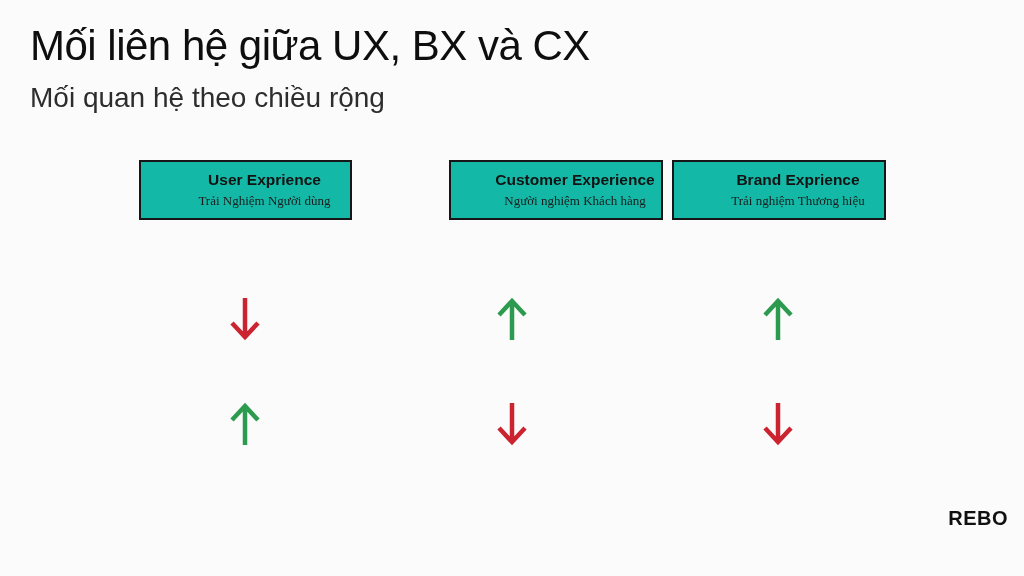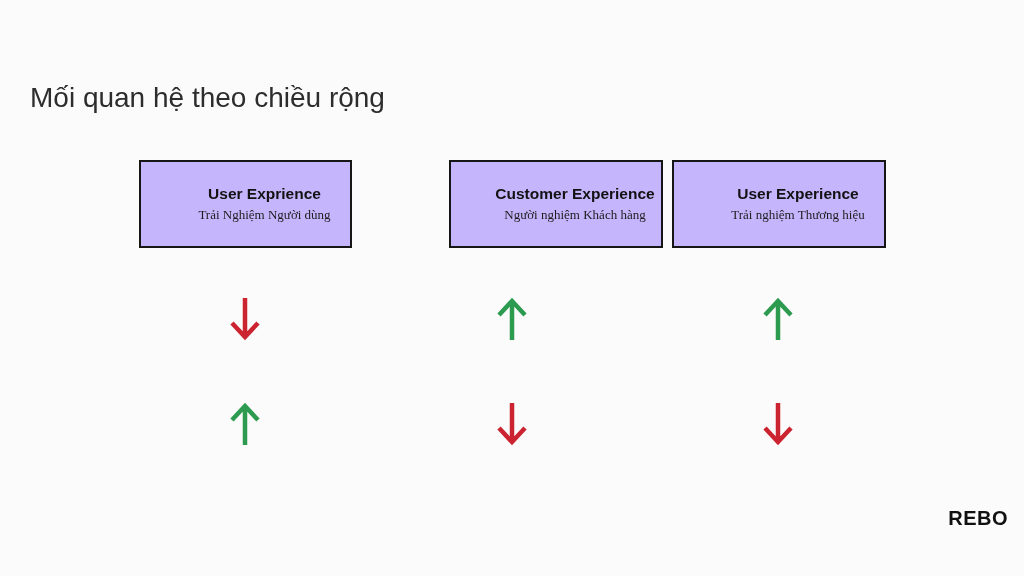--- a/index.html
+++ b/index.html
@@ -27,24 +27,24 @@
     top: 82px;
     font-size: 28px;
     font-weight: 400;
     color: #2d2d2d;
     white-space: nowrap;
   }
   .exp-box {
     position: absolute;
     top: 160px;
     width: 213px;
-    height: 88px;
+    height: 60px;
     box-sizing: border-box;
     border: 2px solid #161616;
-    background: #c4b5fd;
+    background: #14b8a6;
     display: flex;
     flex-direction: column;
     align-items: center;
     justify-content: center;
     gap: 6px;
     text-align: center;
     padding-left: 38px;
   }
   .exp-box .box-title {
     font-size: 15.5px;
@@ -84,34 +84,35 @@
     font-weight: 700;
     letter-spacing: 0.5px;
     color: #111;
   }
 </style>
 </head>
 <body>
 
 <div class="slide">
 
+  <div class="title">Mối liên hệ giữa UX, BX và CX</div>
   <div class="subtitle">Mối quan hệ theo chiều rộng</div>
 
   <div class="exp-box box-ux">
     <div class="box-title">User Exprience</div>
     <div class="box-sub">Trải Nghiệm Người dùng</div>
   </div>
 
   <div class="exp-box box-cx">
     <div class="box-title">Customer Experience</div>
     <div class="box-sub">Người nghiệm Khách hàng</div>
   </div>
 
   <div class="exp-box box-bx">
-    <div class="box-title">User Experience</div>
+    <div class="box-title">Brand Exprience</div>
     <div class="box-sub">Trải nghiệm Thương hiệu</div>
   </div>
 
   <div class="arrow row1 col1">
       <svg width="40" height="46" viewBox="0 0 36 46" xmlns="http://www.w3.org/2000/svg">
         <path d="M18 2 L18 40 M5 27 L18 41 L31 27" fill="none" stroke="#cb2430" stroke-width="4.5" stroke-linecap="butt" stroke-linejoin="miter"></path>
       </svg>
     </div>
   <div class="arrow row1 col2">
       <svg width="40" height="46" viewBox="0 0 36 46" xmlns="http://www.w3.org/2000/svg">

